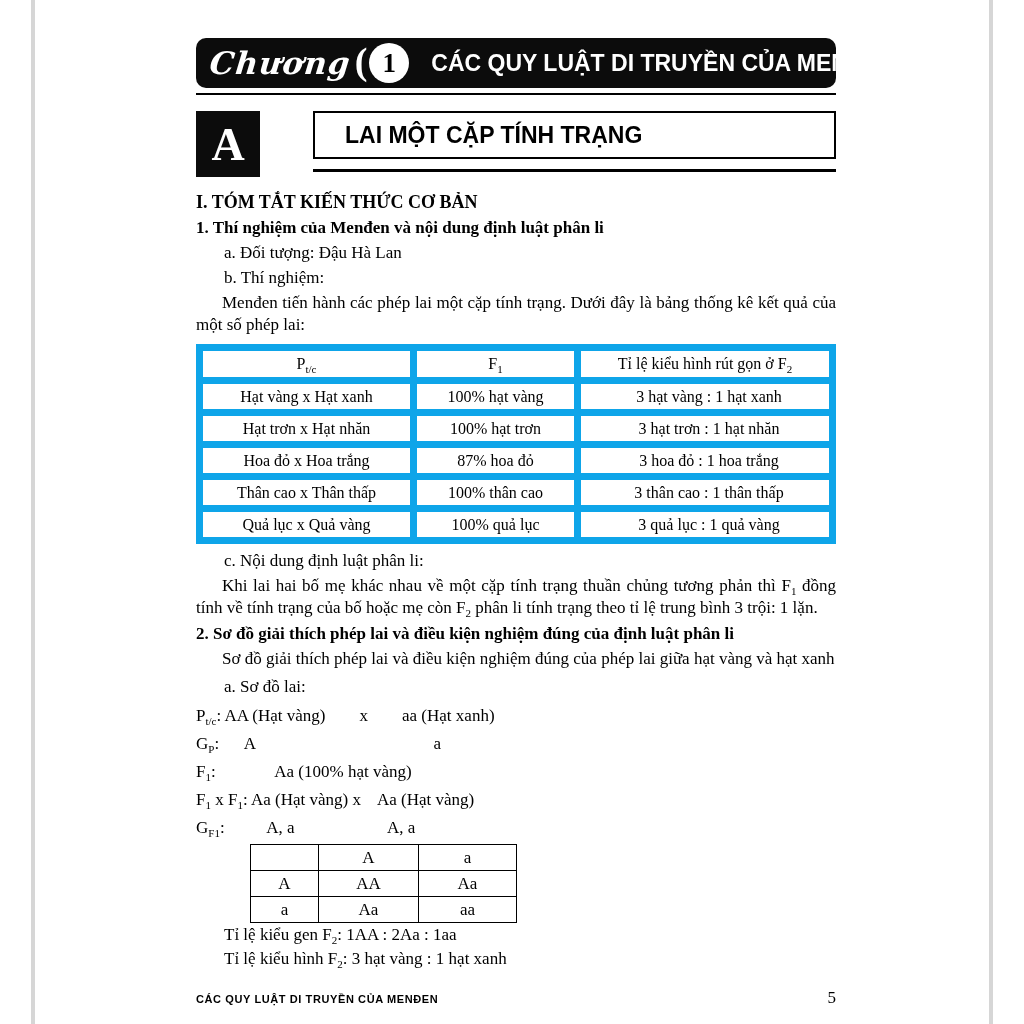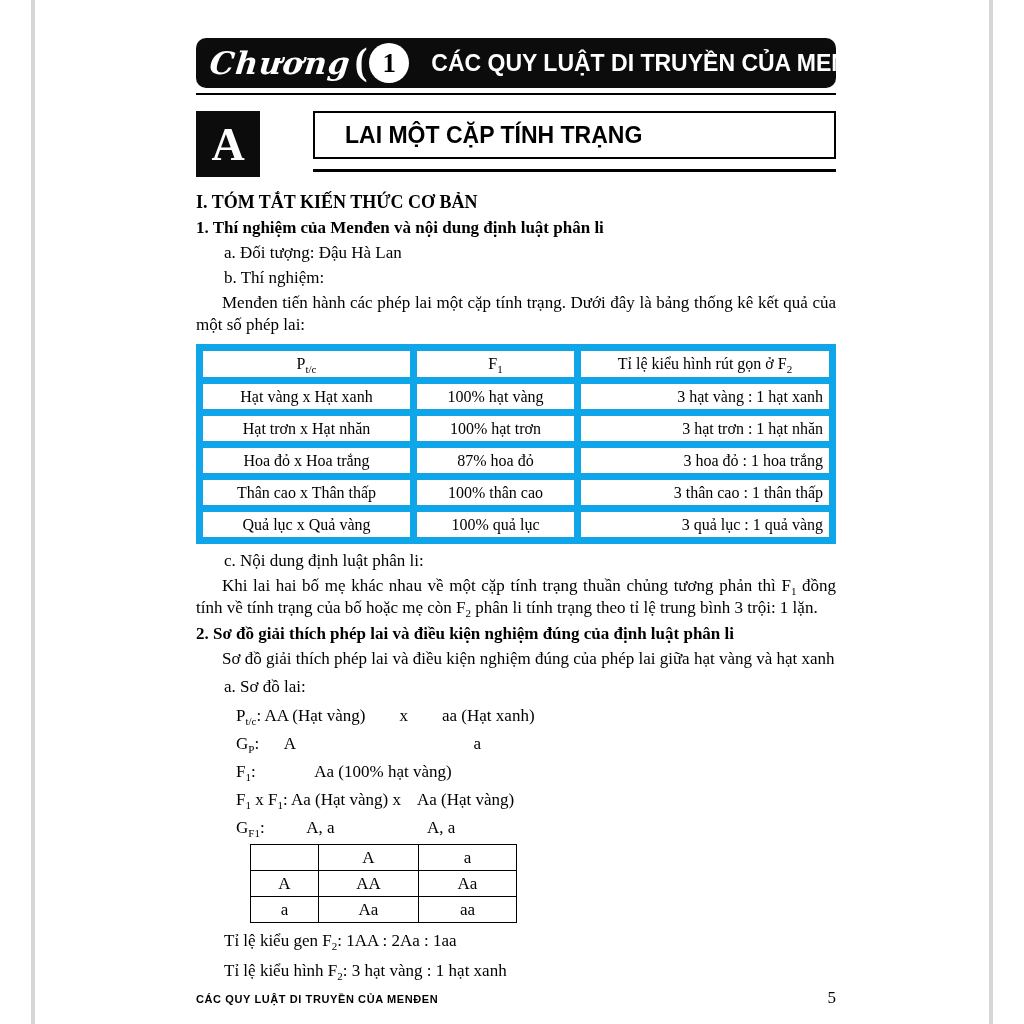--- a/index.html
+++ b/index.html
@@ -96,42 +96,42 @@
 
   
   table { border-collapse: collapse; }
   .results-table { width: 100%; margin-top: 8px; font-size: 16px; }
   .results-table td {
     border: 7px solid #0ea5e9;
     height: 25px;
     padding: 0 6px;
     text-align: center;
   }
-  .results-table td.col-ratio { text-align: right; padding-left: 14px; }
+  .results-table td.col-ratio { text-align: center; padding-left: 14px; }
   .results-table .header-row td { height: 26px; }
   .results-table col.c0 { width: 214px; }
   .results-table col.c1 { width: 164px; }
 
   
-  .scheme { margin-top: 4px; margin-left: 40px; }
+  .scheme { margin-top: 4px; }
   .scheme-line { white-space: pre; font-size: 17px; line-height: 28px; }
 
   
   .punnett-table { margin: 2px 0 0 54px; font-size: 17px; }
   .punnett-table td {
     border: 1px solid #000;
     height: 25px;
     text-align: center;
     padding: 0 4px;
   }
   .punnett-table col.p0 { width: 68px; }
   .punnett-table col.p1 { width: 100px; }
   .punnett-table col.p2 { width: 98px; }
 
-  .ratio-line { padding-left: 28px; font-size: 17px; margin-top: 6px; line-height: 24px; }
+  .ratio-line { padding-left: 28px; font-size: 17px; line-height: 24px; }
 
   
   .footer {
     position: absolute;
     left: 196px; top: 988px;
     width: 640px;
     display: flex; justify-content: space-between; align-items: baseline;
   }
   .footer-title {
     font-family: "Liberation Sans", sans-serif;

